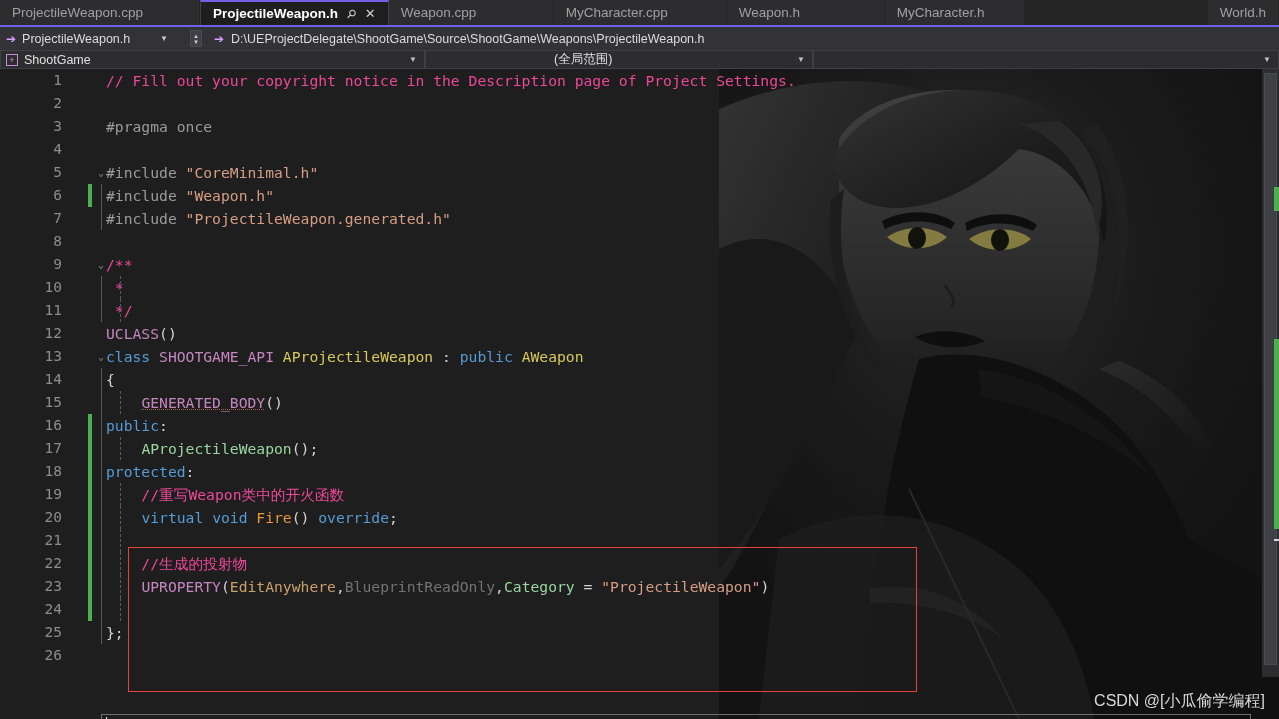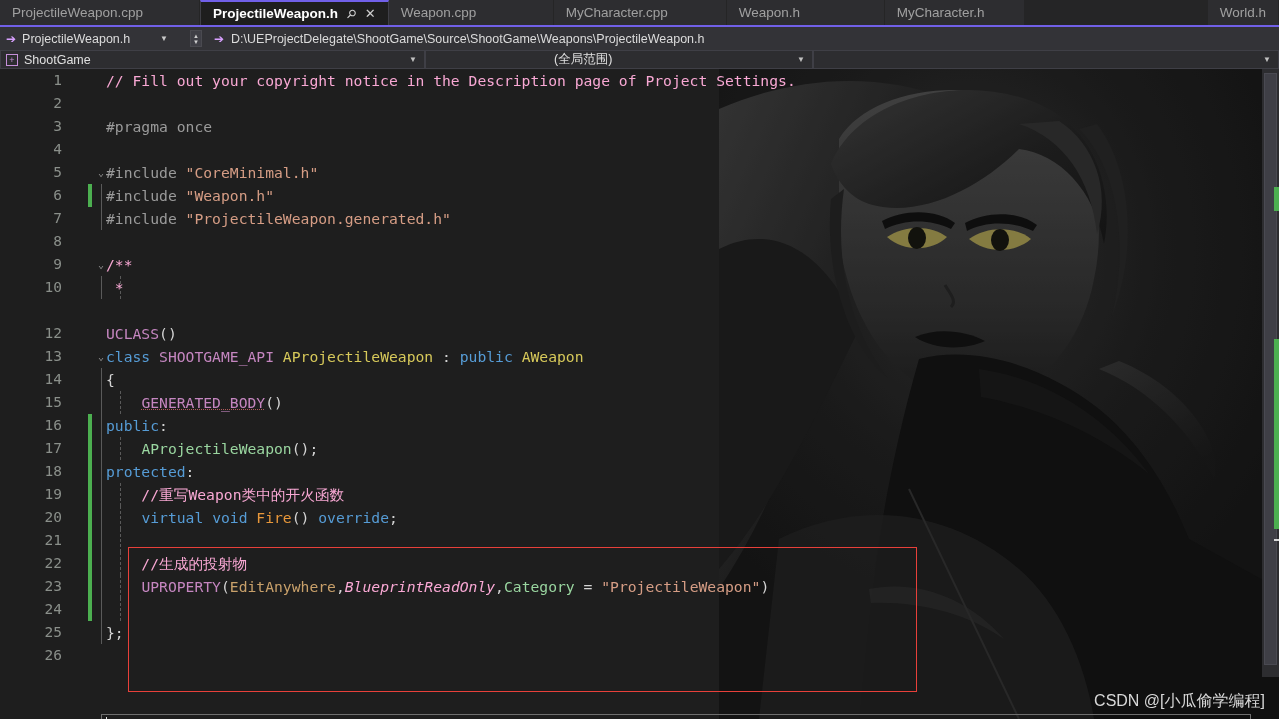--- a/index.html
+++ b/index.html
@@ -118,29 +118,29 @@
     border-left:1px solid #5a5a5a;
   }
   .guide.dash{border-left:1px dashed #5a5a5a;}
   .code{
     position:absolute;left:106px;top:0;
     font-family:"DejaVu Sans Mono", monospace;font-size:14.7px;
     white-space:pre;
   }
 
   
-  .c-com{color:#f9a8d4;}
+  .c-com{color:#ec4899;}
   .c-pre{color:#9b9b9b;}
   .c-str{color:#d69d85;}
   .c-key{color:#569cd6;}
   .c-macro{color:#c586c0;}
   .c-type{color:#d7c95a;}
   .c-fn{color:#e8973a;}
   .c-param{color:#c8a06a;}
-  .c-param2{color:#f9a8d4;font-style:italic;}
+  .c-param2{color:#737373;}
   .c-prop{color:#9ad6a0;}
   .c-plain{color:#d4d4d4;}
   .squiggle{text-decoration:underline dotted #b05a5a;text-decoration-thickness:1px;}
 
   #redbox{
     position:absolute;left:128px;top:478px;width:789px;height:145px;
     border:1px solid #e8403a;box-sizing:border-box;z-index:6;
     pointer-events:none;
   }
   #curline{
@@ -338,20 +338,26 @@
         <span class="lnum">9</span>
         <span class="fold">⌄</span>
         <span class="code"><span class="c-com">/**</span></span>
       </div>
       <div class="row" style="top: 207px; position: absolute; left: 0px; width: 1279px;">
         <span class="lnum">10</span>
         <span class="guide" style="left: 101px;"></span>
         <span class="guide dash" style="left: 120px;"></span>
         <span class="code"><span class="c-com"> *</span></span>
       </div>
+      <div class="row" style="top: 230px; position: absolute; left: 0px; width: 1279px;">
+        <span class="lnum">11</span>
+        <span class="guide" style="left: 101px;"></span>
+        <span class="guide dash" style="left: 120px;"></span>
+        <span class="code"><span class="c-com"> */</span></span>
+      </div>
       <div class="row" style="top: 253px; position: absolute; left: 0px; width: 1279px;">
         <span class="lnum">12</span>
         <span class="code"><span class="c-macro">UCLASS</span><span class="c-plain">()</span></span>
       </div>
       <div class="row" style="top: 276px; position: absolute; left: 0px; width: 1279px;">
         <span class="lnum">13</span>
         <span class="fold">⌄</span>
         <span class="code"><span class="c-key">class </span><span class="c-macro">SHOOTGAME_API </span><span class="c-type">AProjectileWeapon</span><span class="c-plain"> : </span><span class="c-key">public </span><span class="c-type">AWeapon</span></span>
       </div>
       <div class="row" style="top: 299px; position: absolute; left: 0px; width: 1279px;">

